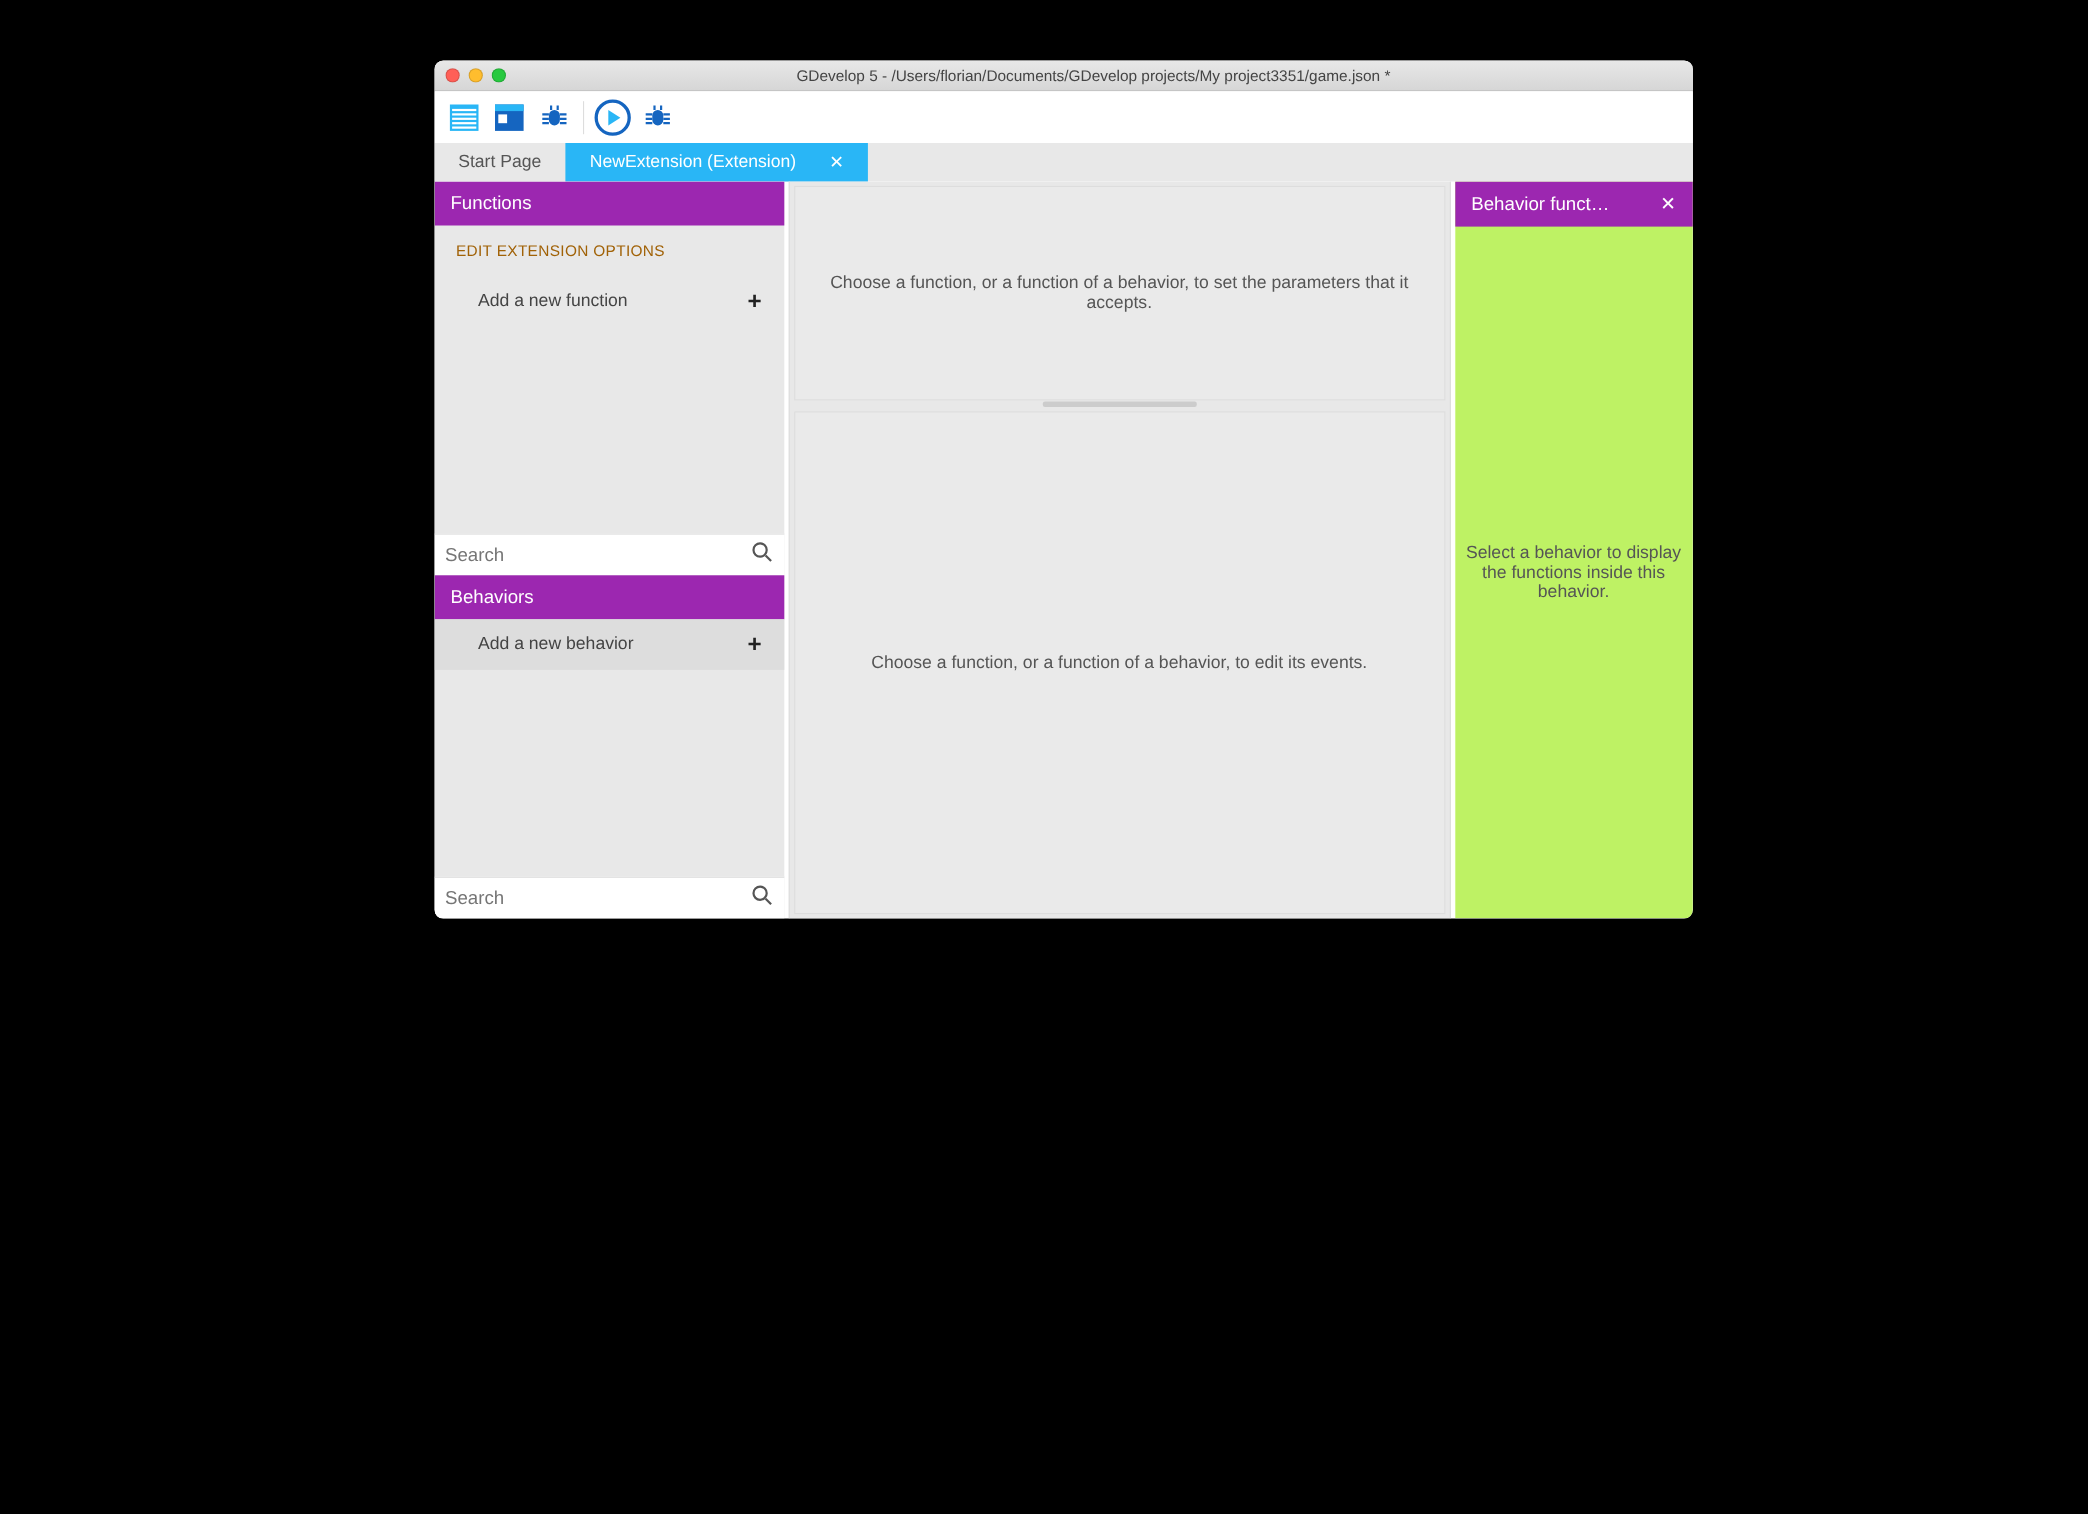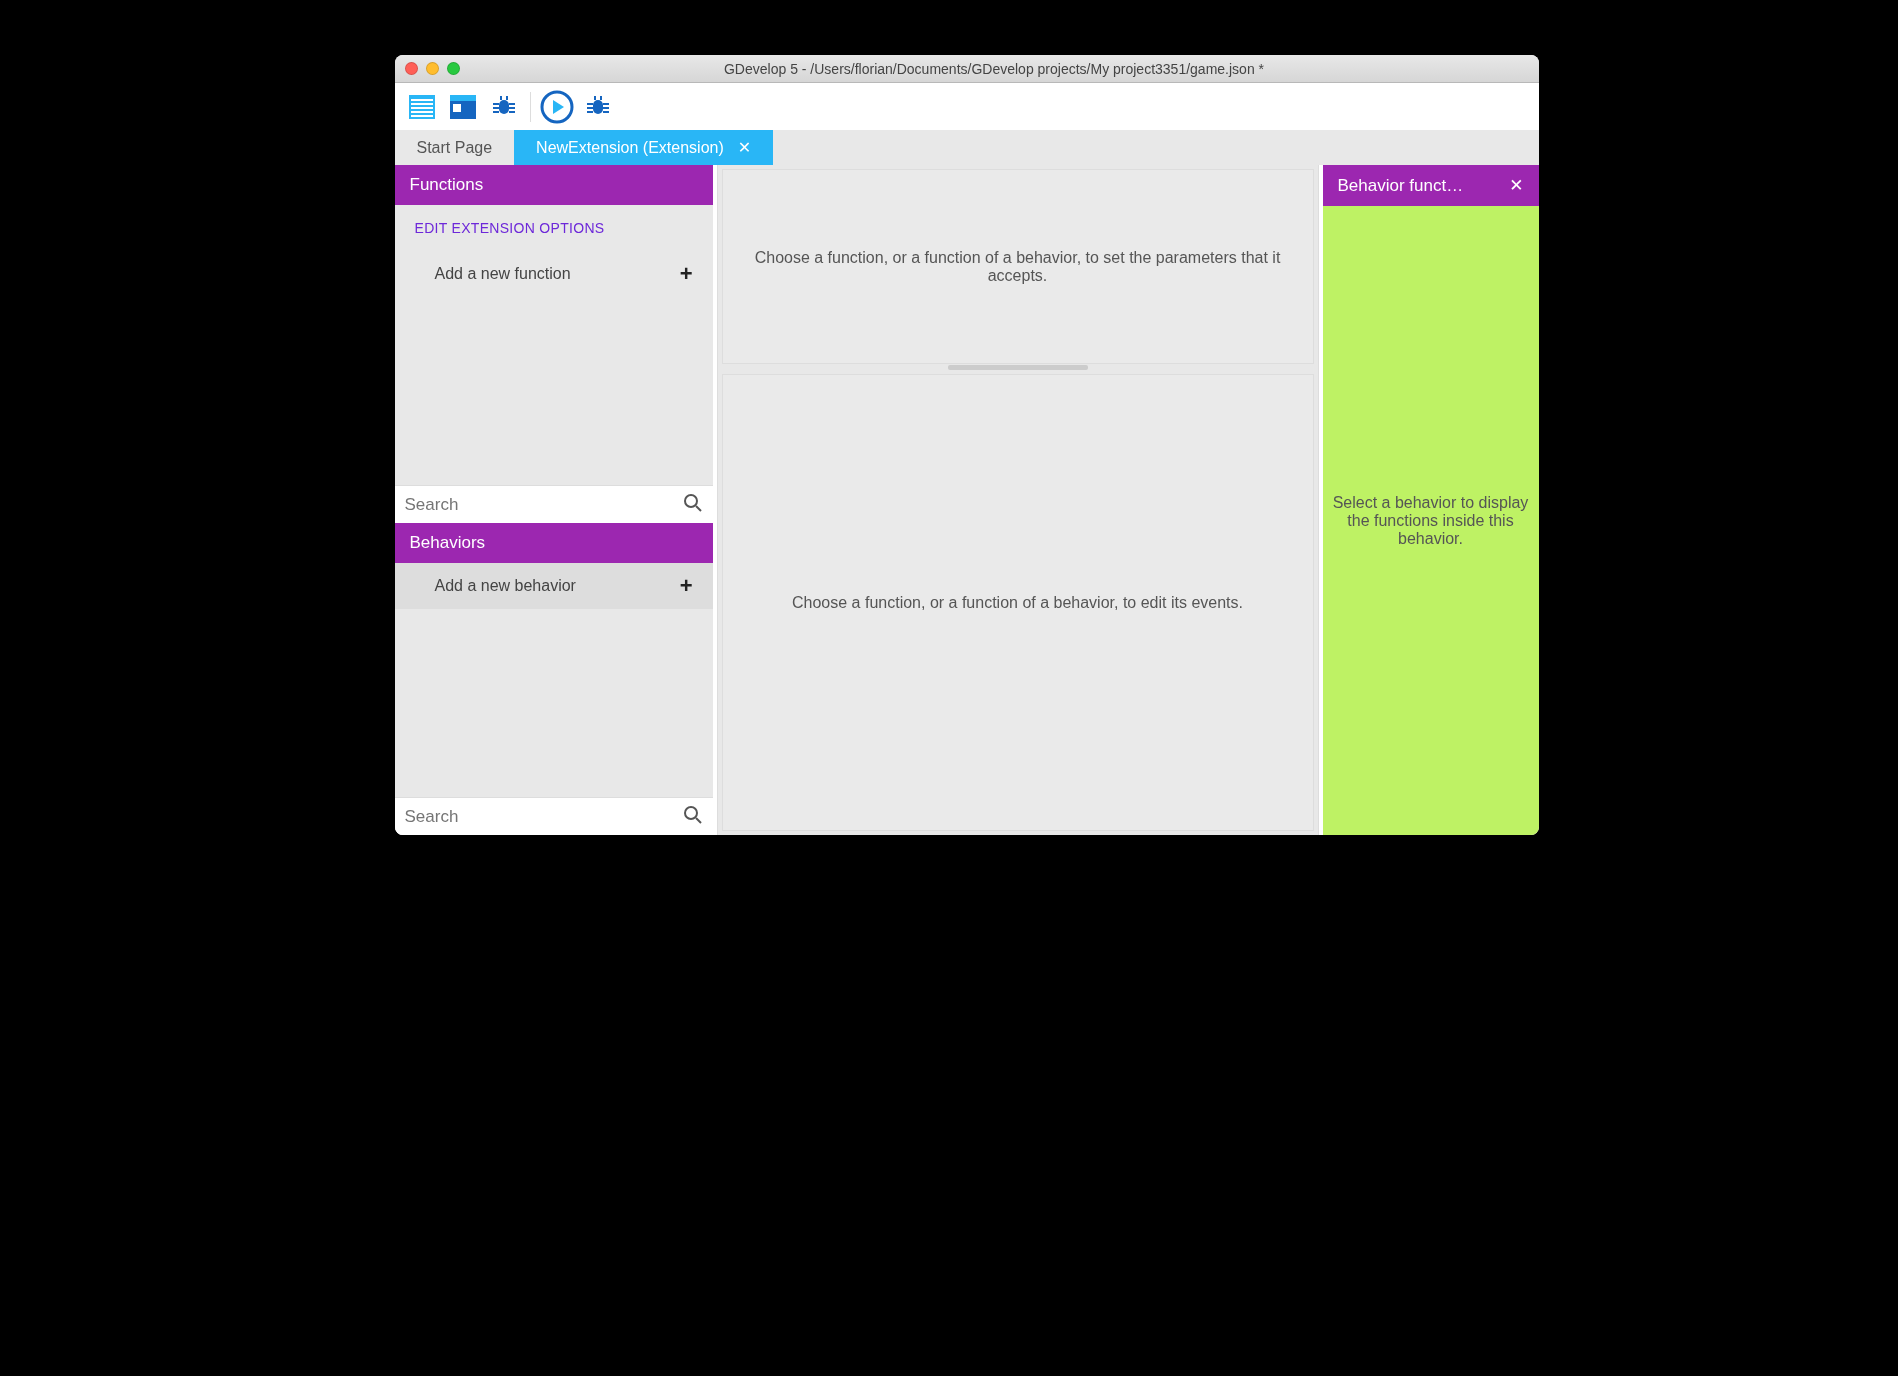--- a/index.html
+++ b/index.html
@@ -48,21 +48,21 @@
 .tb-btn {
   width: 38px; height: 38px; display: flex; align-items: center;
   justify-content: center; cursor: pointer;
 }
 .tb-sep { width: 1px; height: 30px; background: #ddd; margin: 0 4px; }
 .tabs { height: 35px; background: #e8e8e8; display: flex; align-items: stretch; }
 .tab {
   padding: 0 22px; display: flex; align-items: center; font-size: 16px;
   color: #555; cursor: pointer;
 }
-.tab.active { background: #29b6f6; color: #fff; }
+.tab.active { background: #29b6f6; color: #fff; gap: 16px; }
 .tab-close {
   margin-left: 14px; font-size: 16px; color: #fff; cursor: pointer;
 }
 .workspace { flex: 1; display: flex; overflow: hidden; }
 
 .col-left {
   width: 318px; display: flex; flex-direction: column; background: #e8e8e8;
 }
 .col-mid {
   flex: 1; display: flex; flex-direction: column; background: #e8e8e8;
@@ -71,21 +71,21 @@
 }
 .col-right {
   width: 216px; display: flex; flex-direction: column; background: #bef264;
 }
 .panel-head {
   background: #9c27b0; color: #fff; font-size: 17px; padding: 10px 15px;
   display: flex; align-items: center; justify-content: space-between;
 }
 .panel-close { cursor: pointer; font-size: 17px; }
 .edit-opts {
-  color: #6d28d9; font-size: 14px; padding: 15px 20px;
+  color: #a16207; font-size: 14px; padding: 15px 20px;
   font-weight: 500; letter-spacing: 0.3px; cursor: pointer;
 }
 .add-row {
   display: flex; align-items: center; justify-content: space-between;
   padding: 10px 20px 10px 40px; font-size: 16px; color: #444;
   cursor: pointer;
 }
 .add-row.bhv { background: #ddd; }
 .plus-icon { font-size: 22px; font-weight: 600; color: #222; }
 .spacer-flex { flex: 1; }

